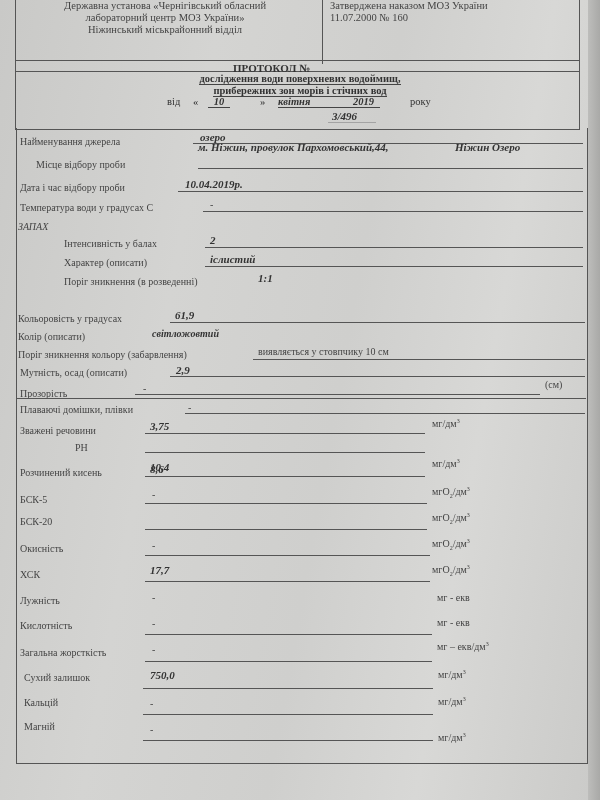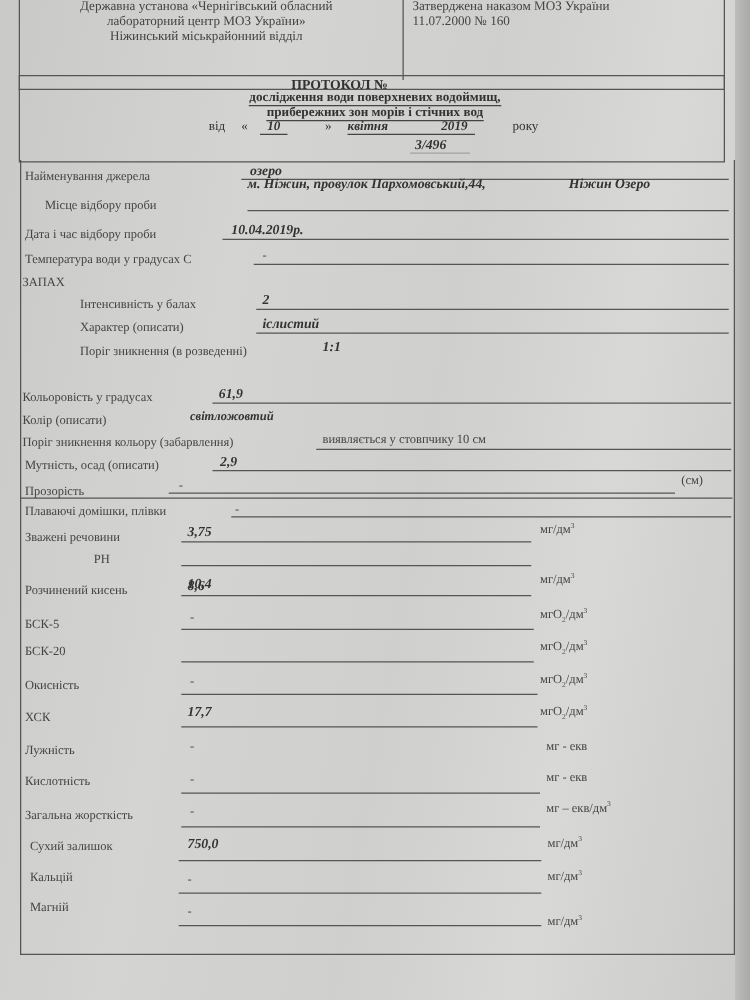--- a/index.html
+++ b/index.html
@@ -109,21 +109,21 @@
 <div class="val" style="left:198px; top:141px;">м. Ніжин, провулок Пархомовський,44,</div>
 <div class="val" style="left:455px; top:141px;">Ніжин Озеро</div>
 <div class="line" style="left:198px; top:168px; width:385px;"></div>
 <div class="lbl" style="left:20px; top:182px;">Дата і час відбору проби</div>
 <div class="val" style="left:185px; top:178px;text-align:right;">10.04.2019р.</div>
 <div class="line" style="left:178px; top:191px; width:405px;"></div>
 <div class="lbl" style="left:20px; top:202px;">Температура води у градусах С</div>
 <div class="val plain" style="left:210px; top:199px;">-</div>
 <div class="line" style="left:203px; top:211px; width:380px;"></div>
 
-<div class="lbl" style="left:18px; top:221px;">ЗАПАХ</div>
+<div class="lbl" style="left:18px; top:221px;font-style:italic;">ЗАПАХ</div>
 <div class="lbl" style="left:64px; top:238px;">Інтенсивність у балах</div>
 <div class="val" style="left:210px; top:234px;">2</div>
 <div class="line" style="left:205px; top:247px; width:378px;"></div>
 <div class="lbl" style="left:64px; top:257px;">Характер (описати)</div>
 <div class="val" style="left:210px; top:253px;">іслистий</div>
 <div class="line" style="left:205px; top:266px; width:378px;"></div>
 <div class="lbl" style="left:64px; top:276px;">Поріг зникнення (в розведенні)</div>
 <div class="val" style="left:258px; top:272px;">1:1</div>
 
 <div class="lbl" style="left:18px; top:313px;text-align:center;">Кольоровість у градусах</div>

